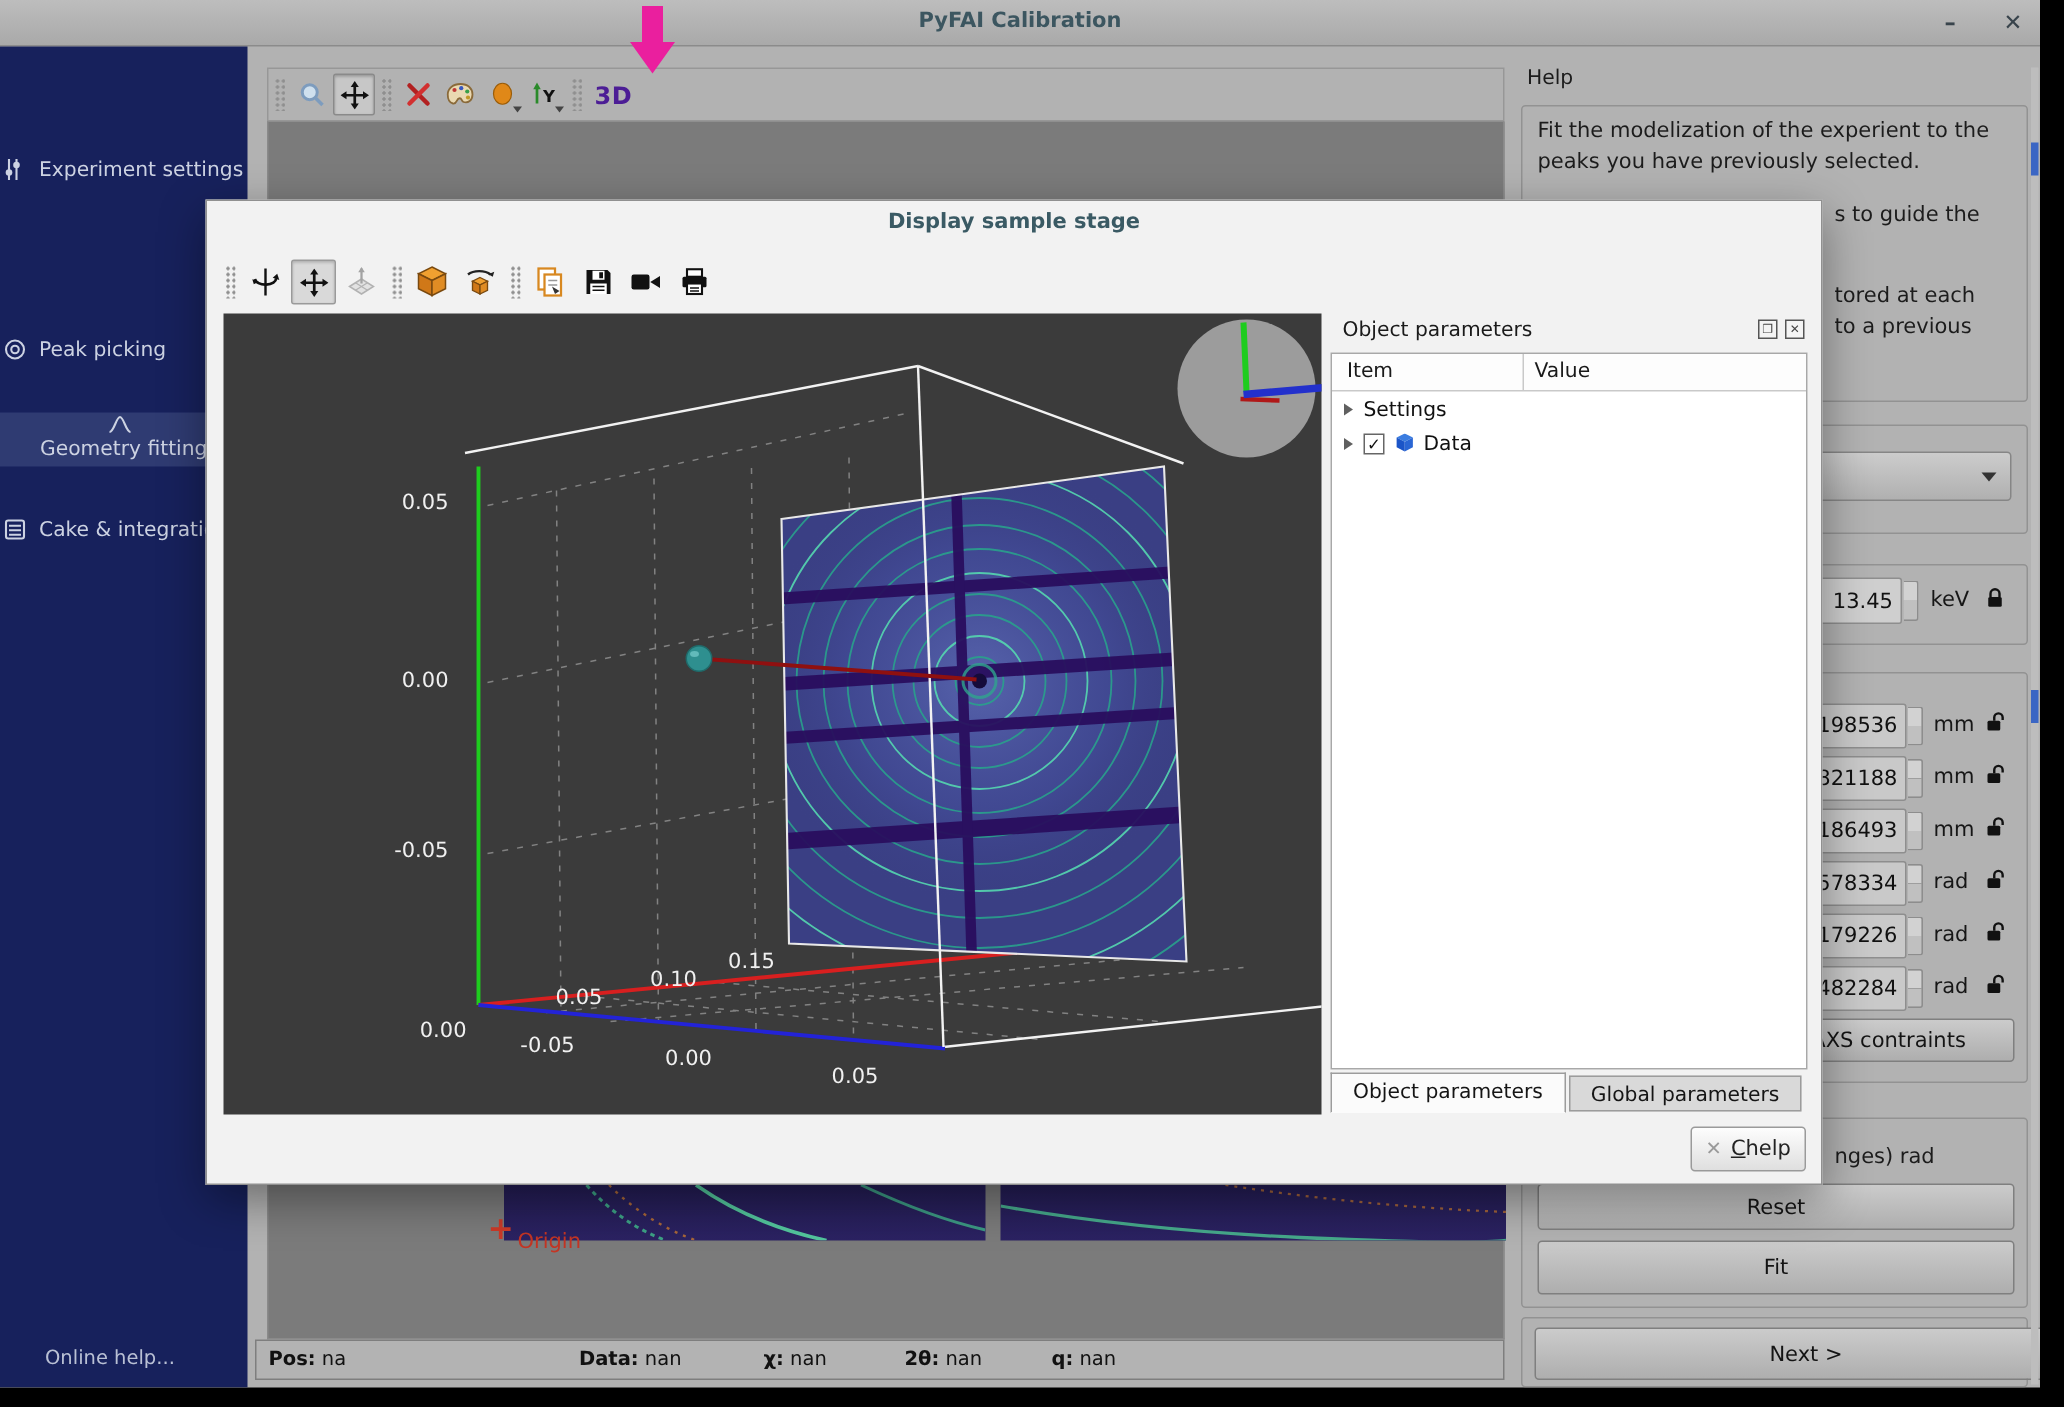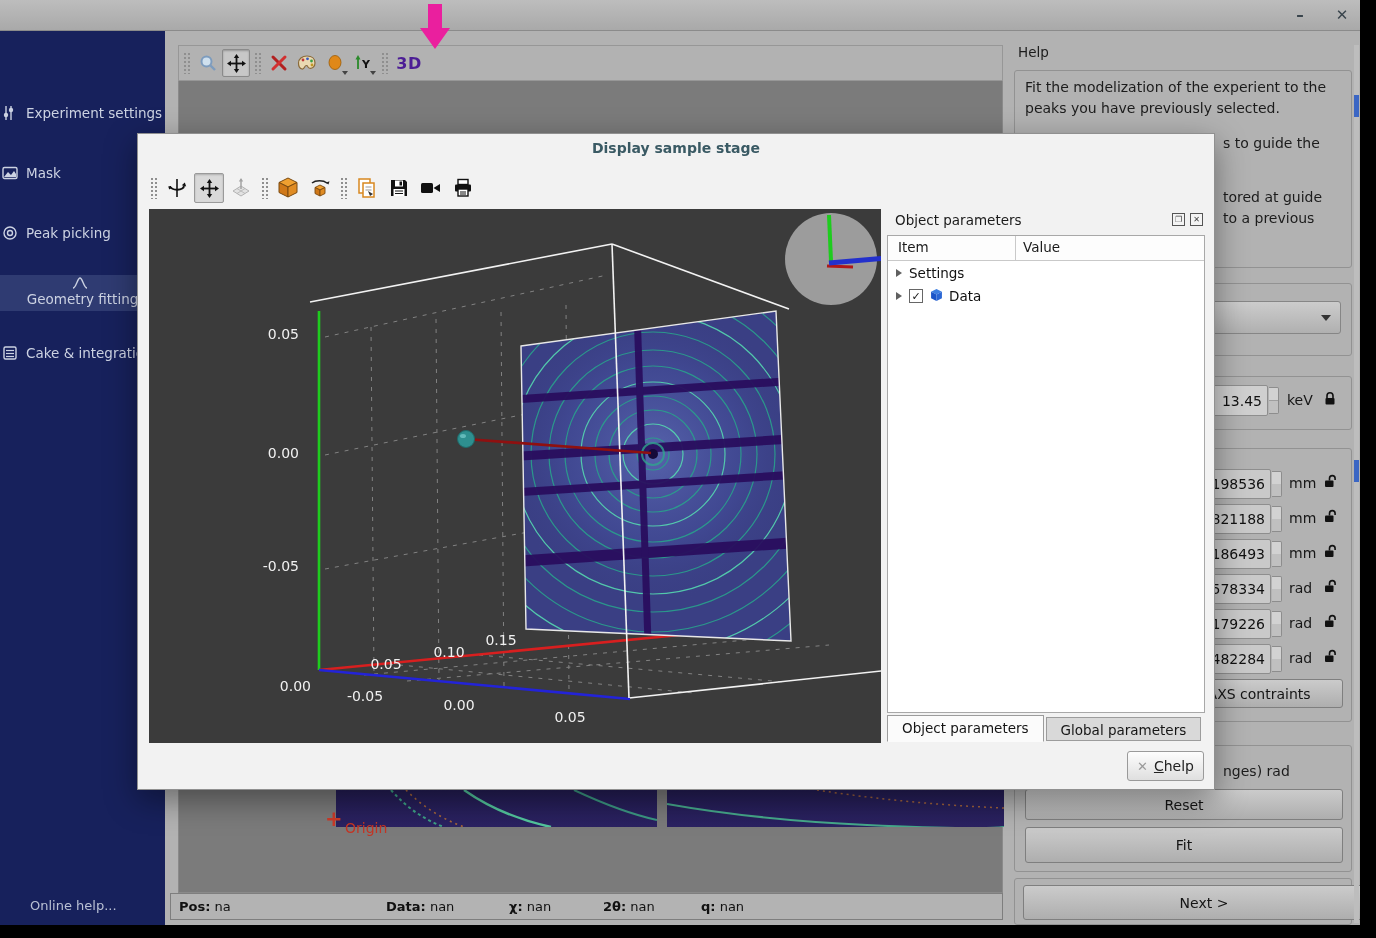--- a/index.html
+++ b/index.html
@@ -106,40 +106,34 @@
 
   text { font-family:"DejaVu Sans", sans-serif; }
 </style>
 </head>
 <body>
 
 <div class="screen">
 <div class="window">
 
   <div class="titlebar">
+    <div class="title">PyFAI Calibration</div>
     <div class="win-btn" style="left:1288px;">–</div>
     <div class="win-btn" style="left:1330px;">✕</div>
   </div>
 
   <div class="sidebar">
     <div class="side-item" style="top:64px;">
       <svg class="sic" viewBox="0 0 16 16">
         <line x1="4" y1="1" x2="4" y2="15" stroke="#ccd2e2" stroke-width="1.4"></line>
         <line x1="9" y1="1" x2="9" y2="15" stroke="#ccd2e2" stroke-width="1.4"></line>
         <circle cx="4" cy="10" r="2.2" fill="#ccd2e2"></circle>
             <circle cx="9" cy="5" r="2.2" fill="#ccd2e2"></circle>
       </svg>
       <span>Experiment settings</span>
-    </div>
-    <div class="side-item" style="top:124px;">
-      <svg class="sic" viewBox="0 0 16 16">
-        <rect x="1" y="2.5" width="14" height="11" rx="1.5" fill="none" stroke="#ccd2e2" stroke-width="1.4"></rect>
-        <path d="M2,12 L6,7 L9,10 L12,6 L14,9 L14,12 Z" fill="#ccd2e2"></path>
-      </svg>
-      <span>Mask</span>
     </div>
     <div class="side-item" style="top:184px;">
       <svg class="sic" viewBox="0 0 16 16">
         <circle cx="8" cy="8" r="6" fill="none" stroke="#ccd2e2" stroke-width="1.4"></circle>
         <circle cx="8" cy="8" r="2.5" fill="none" stroke="#ccd2e2" stroke-width="1.4"></circle>
       </svg>
       <span>Peak picking</span>
     </div>
     <div class="side-item sel" style="top:244px;">
       <svg class="sic" viewBox="0 0 16 16">
@@ -238,21 +232,21 @@
     <span class="sb-item" style="left:338px;"><b>χ:</b> <span>nan</span></span>
     <span class="sb-item" style="left:432px;"><b>2θ:</b> <span>nan</span></span>
     <span class="sb-item" style="left:530px;"><b>q:</b> <span>nan</span></span>
   </div>
 
   <div class="rpanel-label" style="left:1018px; top:44px;">Help</div>
   <div class="gbox" style="left:1014px; top:70px; width:338px; height:198px;">
     <div class="help-line" style="left:10px; top:8px;">Fit the modelization of the experient to the</div>
     <div class="help-line" style="left:10px; top:29px;">peaks you have previously selected.</div>
     <div class="help-line" style="left:208px; top:64px;">s to guide the</div>
-    <div class="help-line" style="left:208px; top:118px;">tored at guide</div>
+    <div class="help-line" style="left:208px; top:118px;">tored at each</div>
     <div class="help-line" style="left:208px; top:139px;">to a previous</div>
   </div>
 
   <div class="gbox" style="left:1014px; top:283px; width:338px; height:73px;">
     <div class="combo" style="left:26px; top:17px; width:300px; height:33px;">
       <span class="chev"></span>
     </div>
   </div>
 
   <div class="gbox" style="left:1014px; top:376px; width:338px; height:54px;">

